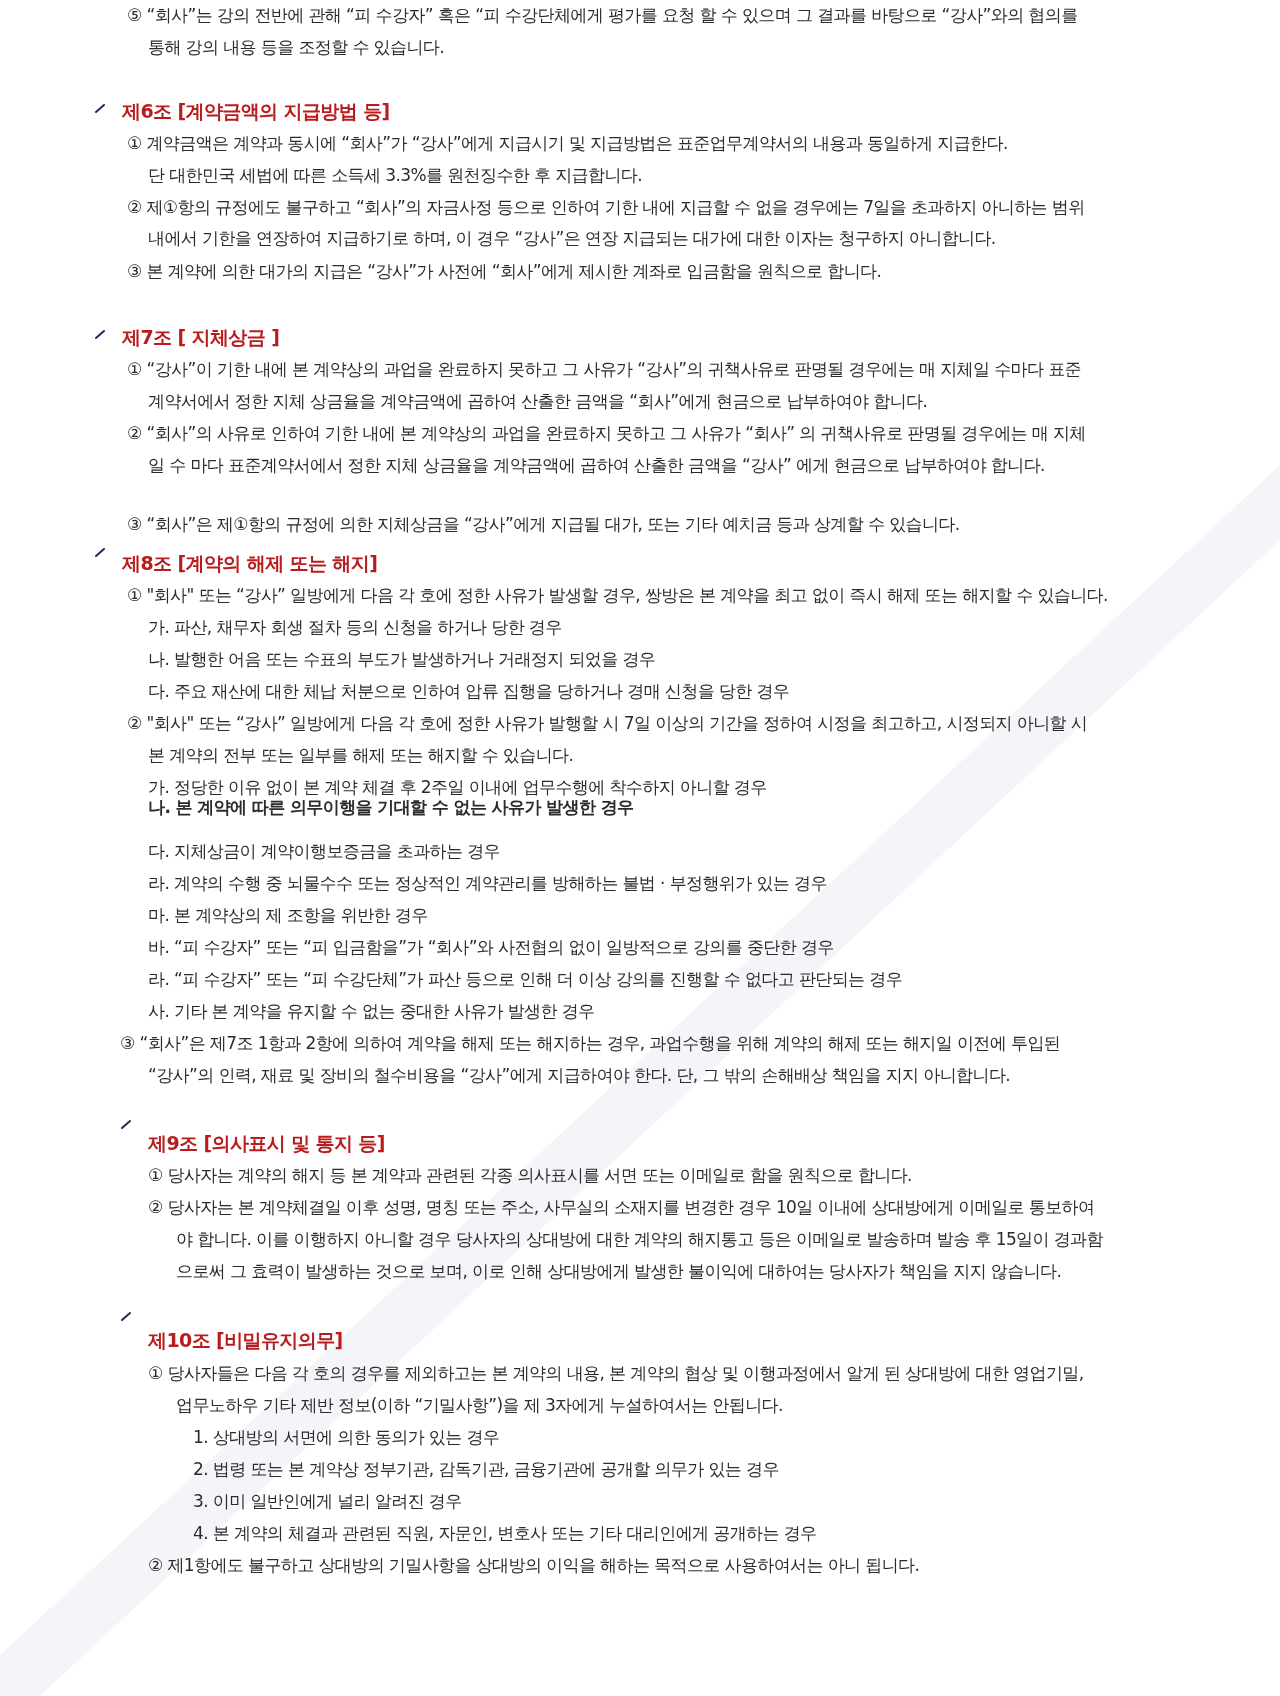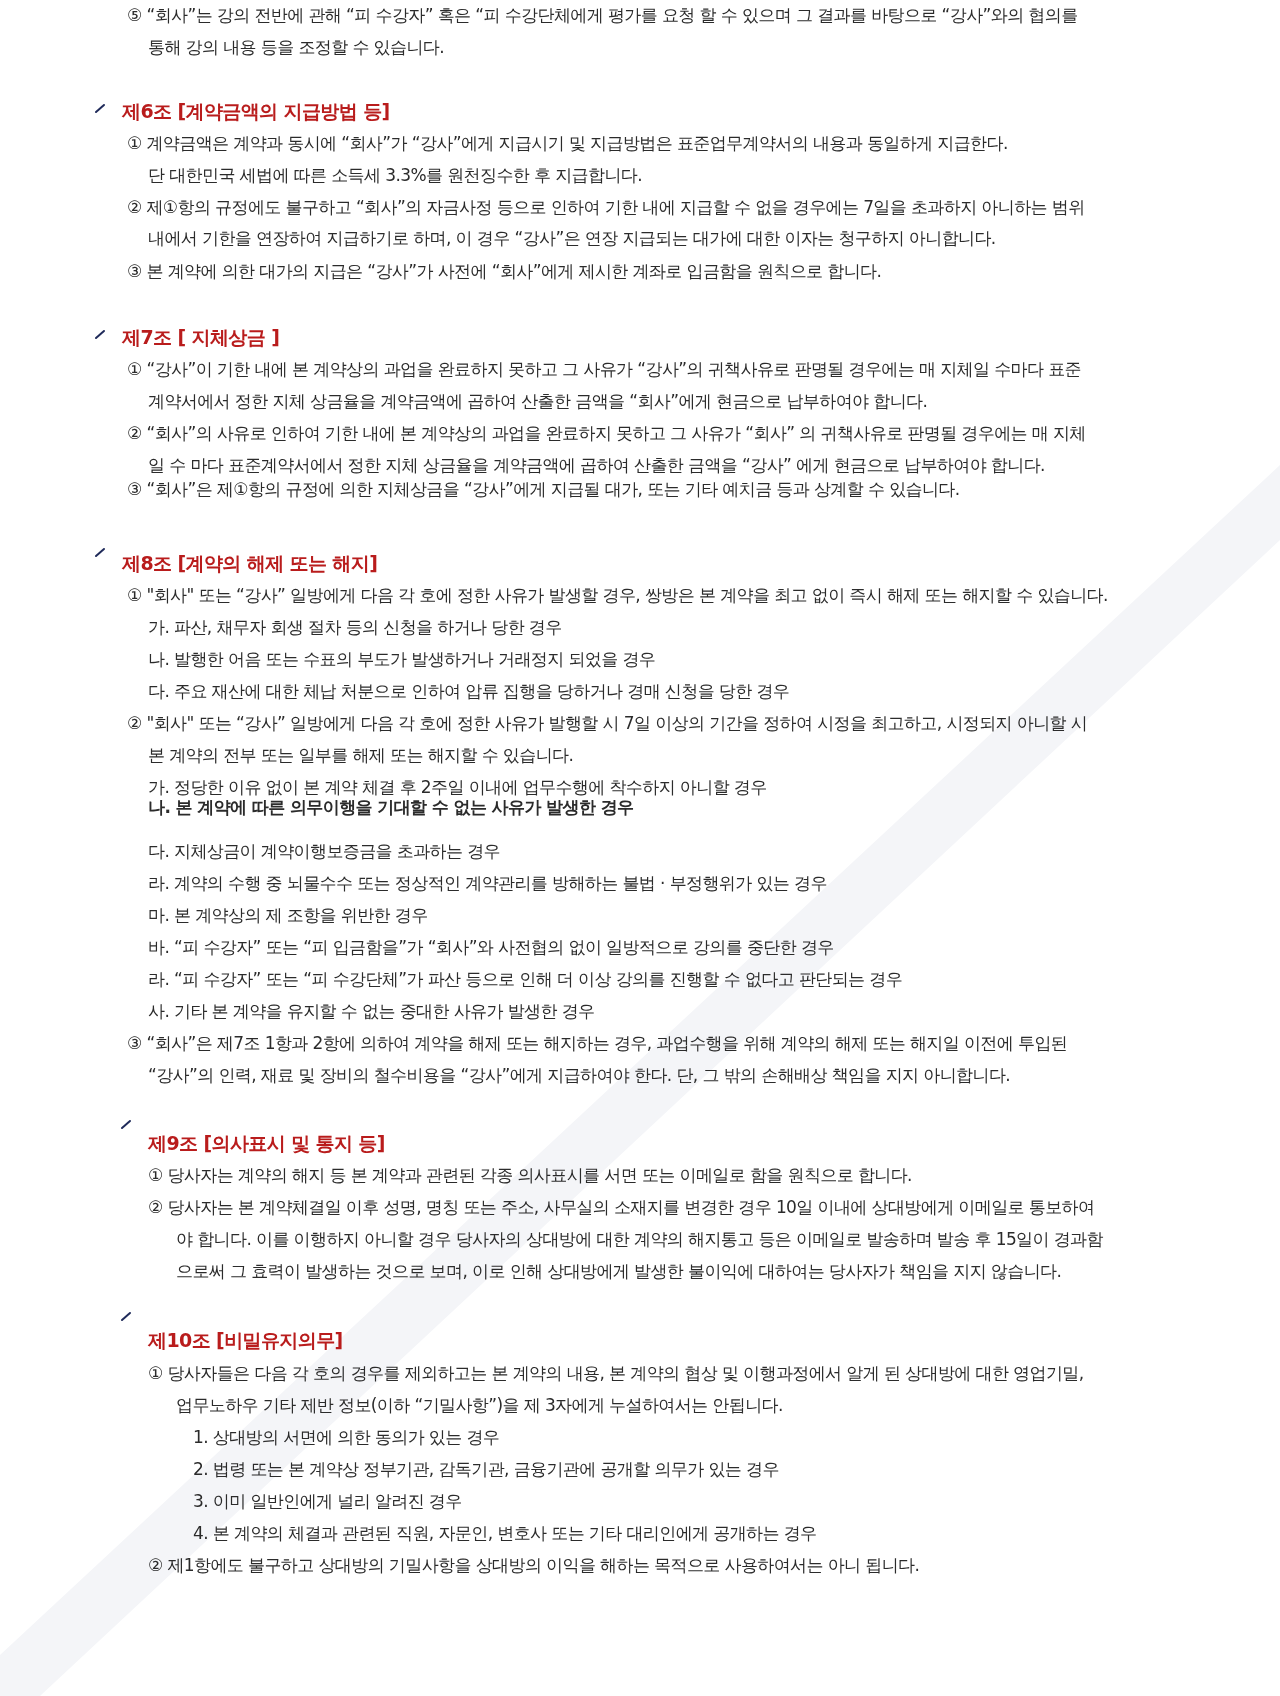--- a/index.html
+++ b/index.html
@@ -56,21 +56,21 @@
   <span class="tick" style="left:94px;top:328px;">
       <svg width="12" height="12">
         <line x1="2" y1="10" x2="10" y2="3" stroke="#1f2a5a" stroke-width="2" stroke-linecap="round"></line>
       </svg>
     </span>
   <div class="heading" style="left:122px;top:325px;">제7조  [ 지체상금 ]</div>
   <div class="line" style="left:127px;top:358px;">① “강사”이 기한 내에 본 계약상의 과업을 완료하지 못하고 그 사유가 “강사”의 귀책사유로 판명될 경우에는 매 지체일 수마다 표준</div>
   <div class="line" style="left:148px;top:390px;">계약서에서 정한 지체 상금율을 계약금액에 곱하여 산출한 금액을 “회사”에게 현금으로 납부하여야 합니다.</div>
   <div class="line" style="left:127px;top:422px;">② “회사”의 사유로 인하여 기한 내에 본 계약상의 과업을 완료하지 못하고 그 사유가 “회사” 의 귀책사유로 판명될 경우에는 매 지체</div>
   <div class="line" style="left:148px;top:454px;">일 수 마다 표준계약서에서 정한 지체 상금율을 계약금액에 곱하여 산출한 금액을 “강사” 에게 현금으로 납부하여야 합니다.</div>
-  <div class="line" style="left:127px;top:478px;text-align:center;">③ “회사”은 제①항의 규정에 의한 지체상금을 “강사”에게 지급될 대가, 또는 기타 예치금 등과 상계할 수 있습니다.</div>
+  <div class="line" style="left:127px;top:513px;text-align:center;">③ “회사”은 제①항의 규정에 의한 지체상금을 “강사”에게 지급될 대가, 또는 기타 예치금 등과 상계할 수 있습니다.</div>
 
   <span class="tick" style="left:94px;top:546px;">
       <svg width="12" height="12">
         <line x1="2" y1="10" x2="10" y2="3" stroke="#1f2a5a" stroke-width="2" stroke-linecap="round"></line>
       </svg>
     </span>
   <div class="heading" style="left:122px;top:551px;">제8조 [계약의 해제 또는 해지]</div>
   <div class="line" style="left:127px;top:584px;">① "회사" 또는 “강사” 일방에게 다음 각 호에 정한 사유가 발생할 경우, 쌍방은 본 계약을 최고 없이 즉시 해제 또는 해지할 수 있습니다.</div>
   <div class="line" style="left:148px;top:616px;">가. 파산, 채무자 회생 절차 등의 신청을 하거나 당한 경우</div>
   <div class="line" style="left:148px;top:648px;">나. 발행한 어음 또는 수표의 부도가 발생하거나 거래정지 되었을 경우</div>
@@ -78,21 +78,21 @@
   <div class="line" style="left:127px;top:712px;">② "회사" 또는 “강사” 일방에게 다음 각 호에 정한 사유가 발행할 시 7일 이상의 기간을 정하여 시정을 최고하고, 시정되지 아니할 시</div>
   <div class="line" style="left:148px;top:744px;">본 계약의 전부 또는 일부를 해제 또는 해지할 수 있습니다.</div>
   <div class="line" style="left:148px;top:776px;">가. 정당한 이유 없이 본 계약 체결 후 2주일 이내에 업무수행에 착수하지 아니할 경우</div>
   <div class="line" style="left:148px;top:796px;font-weight:bold;">나. 본 계약에 따른 의무이행을 기대할 수 없는 사유가 발생한 경우</div>
   <div class="line" style="left:148px;top:840px;">다. 지체상금이 계약이행보증금을 초과하는 경우</div>
   <div class="line" style="left:148px;top:872px;">라. 계약의 수행 중 뇌물수수 또는 정상적인 계약관리를 방해하는 불법 · 부정행위가 있는 경우</div>
   <div class="line" style="left:148px;top:904px;">마. 본 계약상의 제 조항을 위반한 경우</div>
   <div class="line" style="left:148px;top:936px;">바. “피 수강자” 또는 “피 입금함을”가 “회사”와 사전협의 없이 일방적으로 강의를 중단한 경우</div>
   <div class="line" style="left:148px;top:968px;">라. “피 수강자” 또는 “피 수강단체”가 파산 등으로 인해 더 이상 강의를 진행할 수 없다고 판단되는 경우</div>
   <div class="line" style="left:148px;top:1000px;">사. 기타 본 계약을 유지할 수 없는 중대한 사유가 발생한 경우</div>
-  <div class="line" style="left:127px;top:1032px;">③ “회사”은 제7조 1항과 2항에 의하여 계약을 해제 또는 해지하는 경우, 과업수행을 위해 계약의 해제 또는 해지일 이전에 투입된</div>
+  <div class="line" style="left:120px;top:1032px;">③ “회사”은 제7조 1항과 2항에 의하여 계약을 해제 또는 해지하는 경우, 과업수행을 위해 계약의 해제 또는 해지일 이전에 투입된</div>
   <div class="line" style="left:148px;top:1064px;">“강사”의 인력, 재료 및 장비의 철수비용을 “강사”에게 지급하여야 한다. 단, 그 밖의 손해배상 책임을 지지 아니합니다.</div>
 
   <span class="tick" style="left:120px;top:1118px;">
       <svg width="12" height="12">
         <line x1="2" y1="10" x2="10" y2="3" stroke="#1f2a5a" stroke-width="2" stroke-linecap="round"></line>
       </svg>
     </span>
   <div class="heading" style="left:148px;top:1131px;">제9조 [의사표시 및 통지 등]</div>
   <div class="line" style="left:148px;top:1164px;">① 당사자는 계약의 해지 등 본 계약과 관련된 각종 의사표시를 서면 또는 이메일로 함을 원칙으로 합니다.</div>
   <div class="line" style="left:148px;top:1196px;">② 당사자는 본 계약체결일 이후 성명, 명칭 또는 주소, 사무실의 소재지를 변경한 경우 10일 이내에 상대방에게 이메일로 통보하여</div>

